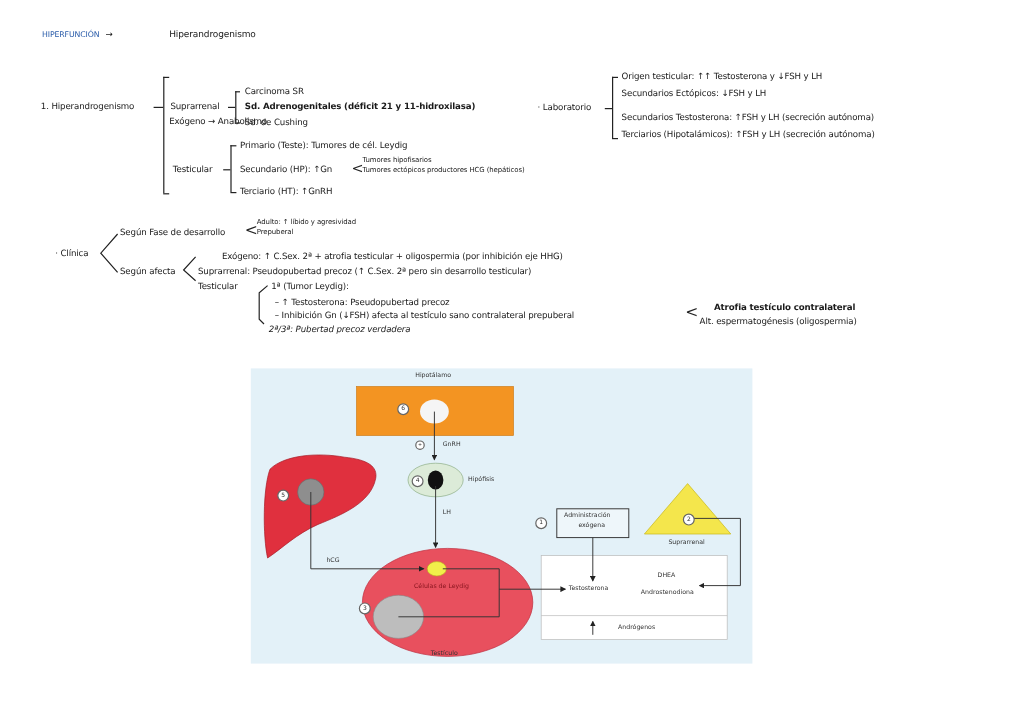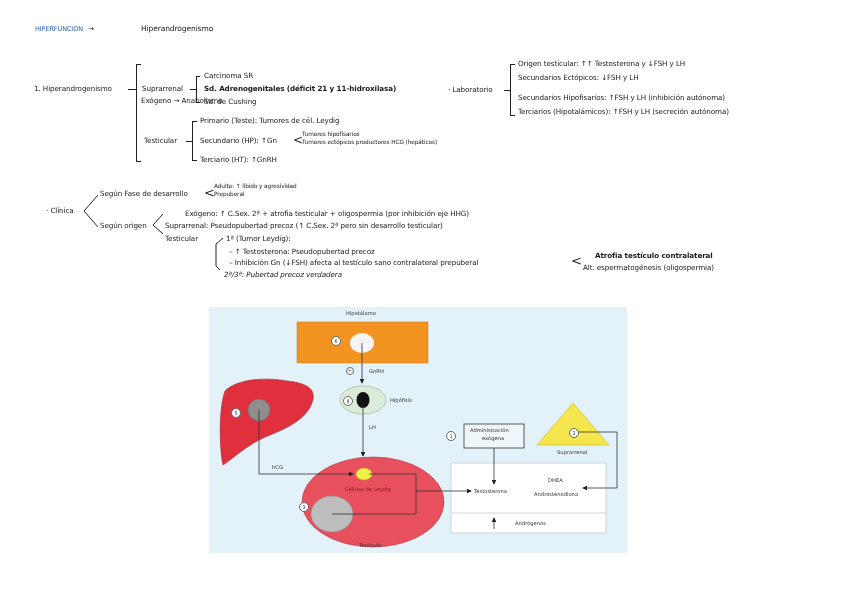--- a/index.html
+++ b/index.html
@@ -54,33 +54,33 @@
 <div class="t small" style="left:302px;top:140px;">Tumores ectópicos productores HCG (hepáticos)</div>
 <div class="t" style="left:200px;top:156px;">Terciario (HT): ↑GnRH</div>
 
 <div class="t" style="left:448px;top:86px;">·&nbsp;<span>Laboratorio</span></div>
 <div class="hline" style="left:504px;top:90px;width:6px;"></div>
 <div class="vline" style="left:510px;top:64px;height:51px;"></div>
 <div class="hline" style="left:510px;top:64px;width:5px;"></div>
 <div class="hline" style="left:510px;top:115px;width:5px;"></div>
 <div class="t" style="left:518px;top:60px;">Origen testicular: ↑↑ Testosterona y ↓FSH y LH</div>
 <div class="t" style="left:518px;top:74px;">Secundarios Ectópicos: ↓FSH y LH</div>
-<div class="t" style="left:518px;top:94px;">Secundarios Hipofisarios: ↑FSH y LH (inhibición autónoma)</div>
+<div class="t" style="left:518px;top:94px;">Secundarios Testosterona: ↑FSH y LH (secreción autónoma)</div>
 <div class="t" style="left:518px;top:108px;">Terciarios (Hipotalámicos): ↑FSH y LH (secreción autónoma)</div>
 
 <div class="t" style="left:46px;top:207px;">·&nbsp;<span>Clínica</span></div>
 <svg style="position:absolute;left:82px;top:193px;" width="18" height="36">
   <path d="M16 2 L2 18 L16 34" fill="none" stroke="#222" stroke-width="1"></path>
 </svg>
 <div class="t" style="left:100px;top:190px;">Según Fase de desarrollo</div>
 <div class="lt" style="left:204px;top:186px;font-size:13px;">&lt;</div>
 <div class="t small" style="left:214px;top:184px;">Adulto: ↑ líbido y agresividad</div>
 <div class="t small" style="left:214px;top:192px;">Prepuberal</div>
 
-<div class="t" style="left:100px;top:222px;">Según origen</div>
+<div class="t" style="left:100px;top:222px;">Según afecta</div>
 <svg style="position:absolute;left:151px;top:212px;" width="14" height="24">
   <path d="M12 2 L2 13 L12 22" fill="none" stroke="#222" stroke-width="1"></path>
 </svg>
 <div class="t" style="left:165px;top:210px;padding-left:20px;">Exógeno: ↑ C.Sex. 2ª + atrofia testicular + oligospermia (por inhibición eje HHG)</div>
 <div class="t" style="left:165px;top:222px;">Suprarrenal: Pseudopubertad precoz (↑ C.Sex. 2ª pero sin desarrollo testicular)</div>
 <div class="t" style="left:165px;top:235px;">Testicular</div>
 <svg style="position:absolute;left:213px;top:236px;" width="14" height="36">
   <path d="M10 2 L3 8 L3 30 L7 34" fill="none" stroke="#222" stroke-width="1"></path>
 </svg>
 <div class="t" style="left:226px;top:235px;">1ª (Tumor Leydig):</div>

